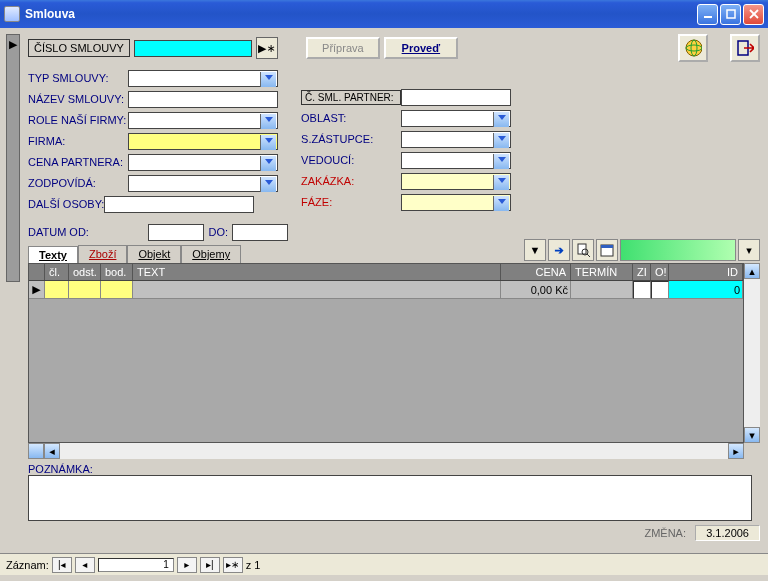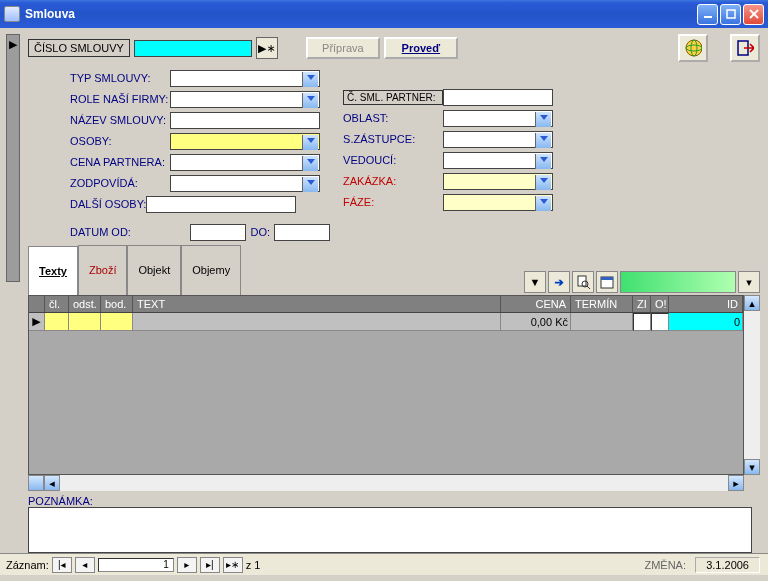--- a/index.html
+++ b/index.html
@@ -34,21 +34,21 @@
 
 .btn { border: 1px solid #666; background: #ece9d8; height: 22px; display: inline-flex; align-items: center; justify-content: center; padding: 0 4px; }
 .btn.raised { border: 2px outset #fff; }
 .btn.disabled { color: #888; }
 .btn.bold { font-weight: bold; color: #000080; text-decoration: underline; }
 
 .top-row { display: flex; align-items: center; gap: 4px; margin-bottom: 6px; }
 
 .grid-area { margin-top: 2px; }
 .tabs { display: flex; }
-.tab { border: 1px solid #888; border-bottom: none; background: #d4d0c8; padding: 18px 10px; font-size: 11px; }
+.tab { border: 1px solid #888; border-bottom: none; background: #d4d0c8; padding: 2px 10px; font-size: 11px; text-decoration: underline; }
 .tab.active { background: #fff; font-weight: bold; position: relative; top: 1px; border-bottom: 1px solid #fff; }
 .tab.red { color: #aa0000; }
 
 .grid-toolbar { display: flex; align-items: center; justify-content: flex-end; gap: 2px; margin-top: -24px; margin-bottom: 2px; }
 .tb-btn { width: 22px; height: 22px; border: 1px solid #888; background: #ece9d8; display: flex; align-items: center; justify-content: center; }
 .greenbox { background: linear-gradient(to right, #40e070, #b0ffb0); }
 .grid-head { display: flex; background: #808080; color: #fff; height: 17px; border-bottom: 1px solid #444; }
 .gh { border-right: 1px solid #555; padding: 3px 4px; display: flex; align-items: center; }
 .grid-row { display: flex; background: #c0c0c0; height: 18px; }
 .gc { border-right: 1px solid #888; border-bottom: 1px solid #888; background: #c0c0c0; display: flex; align-items: center; padding: 0 2px; }
@@ -62,21 +62,21 @@
 .poznamka { margin-top: 4px; }
 .poz-area { width: 724px; height: 46px; background: #fff; border: 1px solid #444; }
 
 .zmena-row { text-align: right; margin-top: 4px; }
 .zmena-box { display: inline-block; background: #ece9d8; border: 1px inset #fff; padding: 1px 10px; }
 
 .statusbar { height: 22px; background: #ece9d8; border-top: 1px solid #888; display: flex; align-items: center; padding: 0 6px; gap: 3px; }
 .navbtn { width: 20px; height: 16px; border: 1px solid #888; background: #f4f4f4; display: flex; align-items: center; justify-content: center; font-size: 10px; }
 .recbox { width: 76px; height: 14px; border: 1px inset #888; background: #fff; text-align: right; padding-right: 4px; font-size: 10px; }
 
-.col-left { display: inline-block; width: 270px; vertical-align: top; margin-left: 42px; }
+.col-left { display: inline-block; width: 270px; vertical-align: top; }
 .col-mid  { display: inline-block; width: 190px; vertical-align: top; padding-top: 37px;}
 .col-right{ display: inline-block; width: 220px; vertical-align: top; padding-top: 19px;}
 
 svg { display: block; }
 .red-label { color: #c00000; }
 </style>
 </head>
 <body>
 
 <div class="titlebar">
@@ -138,31 +138,31 @@
 
     <div style="white-space:nowrap;">
     <div class="col-left">
       <div class="row">
             <span class="label" style="width:100px">TYP SMLOUVY:</span>
             <div class="input combo" style="width:150px">
               <span class="arr"></span>
             </div>
           </div>
       <div class="row">
+            <span class="label" style="width:100px">NÁZEV SMLOUVY:</span>
+            <div class="input" style="width:150px"></div>
+          </div>
+      <div class="row">
             <span class="label" style="width:100px">ROLE NAŠÍ FIRMY:</span>
             <div class="input combo" style="width:150px">
               <span class="arr"></span>
             </div>
           </div>
       <div class="row">
-            <span class="label" style="width:100px">NÁZEV SMLOUVY:</span>
-            <div class="input" style="width:150px"></div>
-          </div>
-      <div class="row">
-            <span class="label" style="width:100px">OSOBY:</span>
+            <span class="label" style="width:100px">FIRMA:</span>
             <div class="input combo yellow" style="width:150px">
               <span class="arr"></span>
             </div>
           </div>
       <div class="row">
             <span class="label" style="width:100px">CENA PARTNERA:</span>
             <div class="input combo" style="width:150px">
               <span class="arr"></span>
             </div>
           </div>

